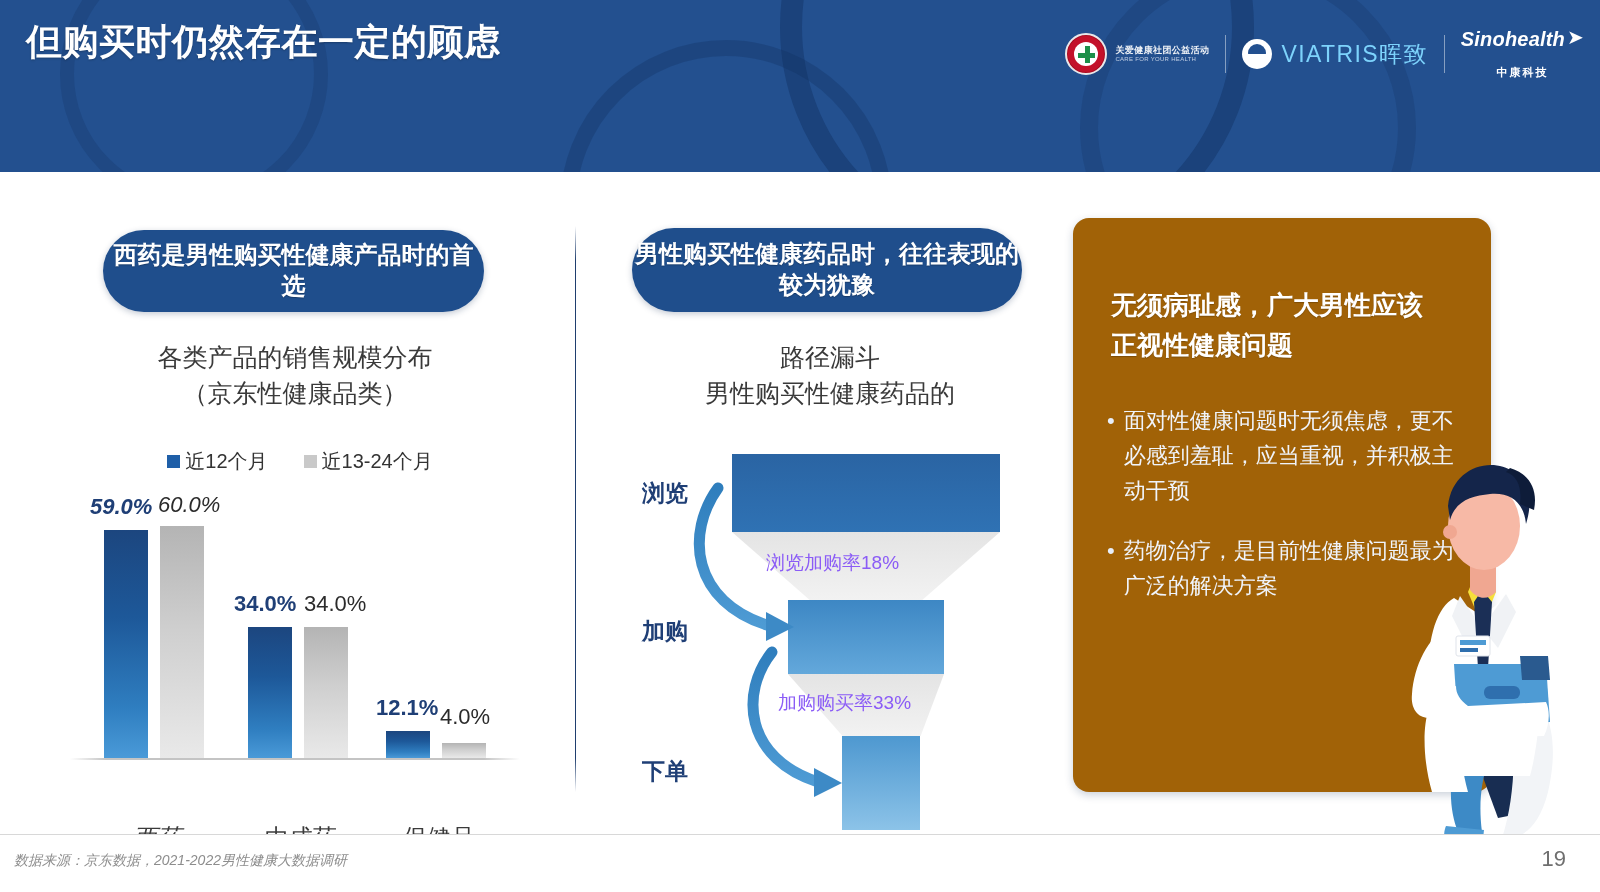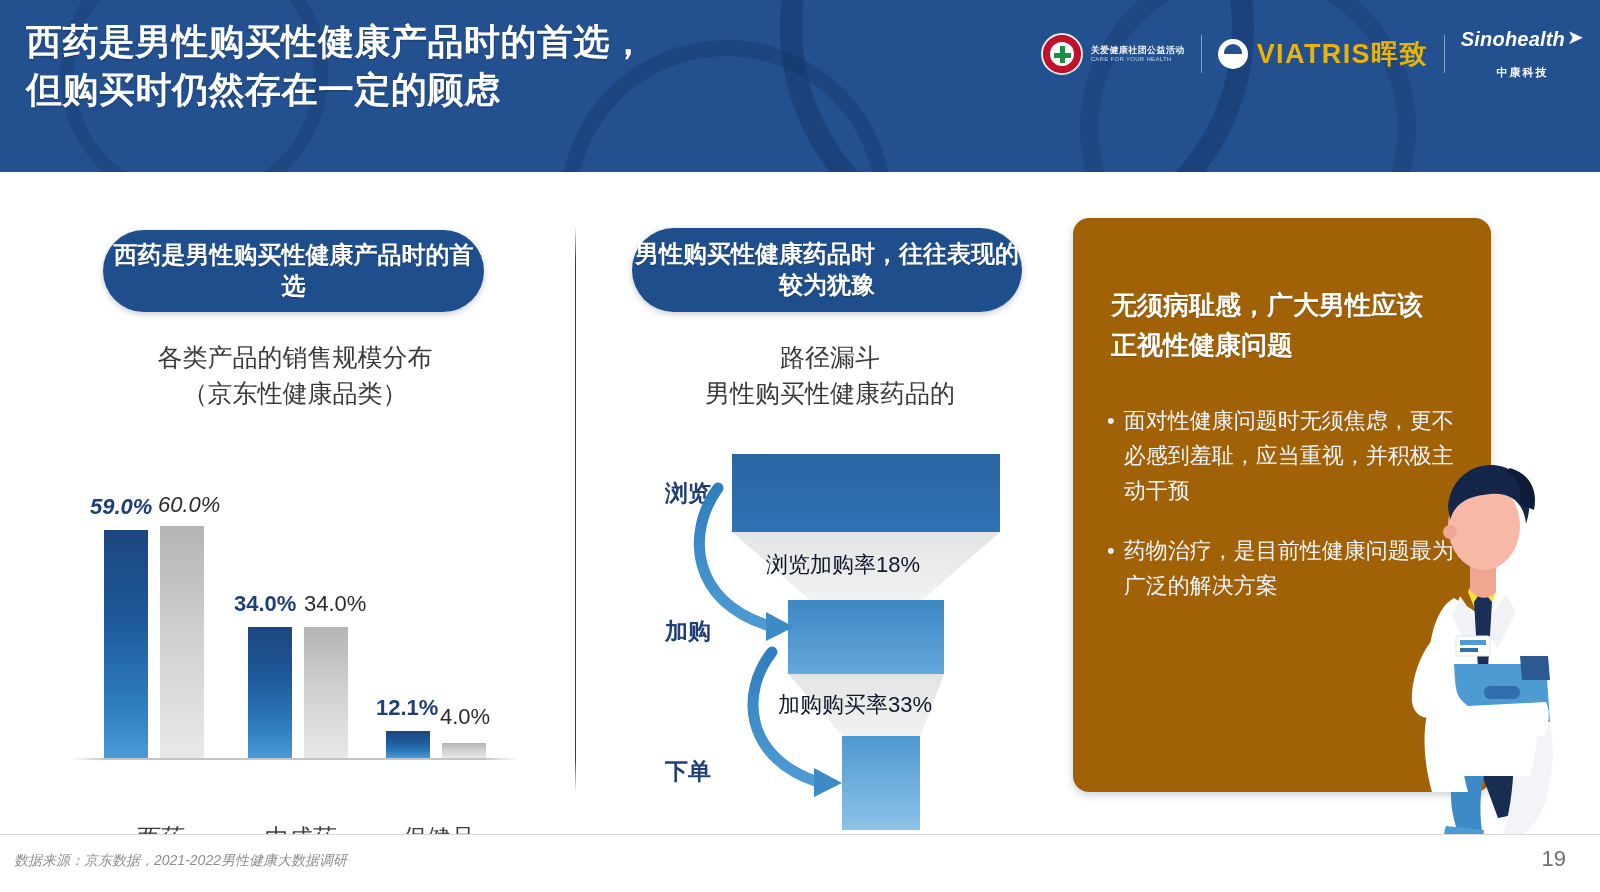--- a/index.html
+++ b/index.html
@@ -40,21 +40,21 @@
   .seal .cross-h{position:absolute;left:11px;top:17.5px;width:17px;height:5px;background:#1d8f49;z-index:2;}
   .seal-txt{margin-left:8px;display:flex;flex-direction:column;justify-content:flex-start;}
   .seal-txt .cn{font-size:9px;color:#fff;font-weight:bold;letter-spacing:.4px;line-height:1.15;opacity:.92;}
   .seal-txt .en{font-size:6px;color:#dfe6f2;letter-spacing:.3px;line-height:1.2;opacity:.82;}
 
   .viatris-mark{width:30px;height:30px;border-radius:50%;background:#ffffff;position:relative;flex:none;}
   .viatris-mark:before{content:"";position:absolute;left:6px;top:5px;width:18px;height:18px;border-radius:50%;
        background:#23508f;}
   .viatris-mark:after{content:"";position:absolute;left:4px;top:15px;width:22px;height:9px;border-radius:0 0 12px 12px;
        background:#ffffff;}
-  .viatris-txt{margin-left:9px;color:#eab308;font-size:27px;font-weight:bold;letter-spacing:1.4px;white-space:nowrap;}
+  .viatris-txt{margin-left:9px;color:#7dd3fc;font-size:23px;font-weight:normal;letter-spacing:1.4px;white-space:nowrap;}
 
   .sino{display:flex;flex-direction:column;align-items:center;}
   .sino-en{color:#fff;font-size:20px;font-style:italic;font-weight:bold;letter-spacing:.2px;line-height:1;white-space:nowrap;}
   .sino-cn{color:#fff;font-size:11px;font-weight:bold;letter-spacing:2px;line-height:1.3;margin-top:16px;}
   .sino-swoosh{display:inline-block;margin-left:2px;color:#fff;font-size:20px;transform:translateY(-2px);}
 
   
   .body-area{position:absolute;left:0;top:172px;width:1600px;height:662px;background:#fff;}
 
   .vdivider{position:absolute;left:575px;top:226px;width:1px;height:566px;
@@ -94,35 +94,35 @@
   .bar.b{background:linear-gradient(to bottom,#1c467f 0%,#1d5899 38%,#2f7ec0 78%,#4a9ad8 100%);}
   .bar.g{background:linear-gradient(to bottom,#b4b4b4 0%,#cfcfcf 45%,#e9e9e9 100%);}
   .bar.b{left:22px;} .bar.g{left:78px;}
   .vlbl{position:absolute;font-size:22px;white-space:nowrap;}
   .vlbl.b{font-weight:bold;color:#1f3f76;}
   .vlbl.g{color:#2b2b2b;}
   .catlbl{position:absolute;top:330px;width:150px;text-align:center;font-size:24px;color:#3a3a3a;}
 
   
   .funnel{position:absolute;left:620px;top:440px;width:420px;height:390px;}
-  .stage-lbl{position:absolute;font-size:23px;font-weight:bold;color:#1f3f76;margin-left:23px;}
+  .stage-lbl{position:absolute;font-size:23px;font-weight:bold;color:#1f3f76;}
   .fblock{position:absolute;}
   .f1{left:112px;top:14px;width:268px;height:78px;
       background:linear-gradient(to bottom,#2a64a3,#2f72b4);}
   .f2{left:168px;top:160px;width:156px;height:74px;
       background:linear-gradient(to bottom,#3d87c4,#63a8db);}
   .f3{left:222px;top:296px;width:78px;height:94px;
       background:linear-gradient(to bottom,#4e98d0,#8cc3e8);}
   .fwedge1{position:absolute;left:112px;top:92px;width:268px;height:68px;
       background:linear-gradient(to bottom,#e4e4e4,#f2f2f2);
       clip-path:polygon(0 0,100% 0,71% 100%,29% 100%);}
   .fwedge2{position:absolute;left:168px;top:234px;width:156px;height:62px;
       background:linear-gradient(to bottom,#e4e4e4,#f2f2f2);
       clip-path:polygon(0 0,100% 0,85% 100%,35% 100%);}
-  .rate{position:absolute;font-size:22px;color:#0f172a;white-space:nowrap;}
+  .rate{position:absolute;font-size:19px;color:#8b5cf6;white-space:nowrap;}
   .fsvg{position:absolute;left:0;top:0;width:420px;height:390px;overflow:visible;}
 
   
   .card3{position:absolute;left:1073px;top:218px;width:418px;height:574px;
      background:#a16207;border-radius:16px;box-shadow:0 3px 9px rgba(20,45,85,.22);overflow:hidden;}
   .c3-title{position:absolute;left:38px;top:68px;width:330px;color:#fff;font-size:26px;font-weight:bold;
      line-height:1.52;text-shadow:0 1px 1px rgba(0,0,0,.22);}
   .c3-list{position:absolute;left:34px;top:186px;width:352px;}
   .c3-item{display:flex;margin-bottom:26px;}
   .c3-dot{color:#e7eefa;font-size:22px;line-height:1.55;margin-right:9px;flex:none;}
@@ -142,21 +142,20 @@
 
 <div class="slide">
 
   <div class="header">
     <div class="hdr-arc a1"></div>
     <div class="hdr-arc a2"></div>
     <div class="hdr-arc a3"></div>
     <div class="hdr-arc a4"></div>
 
     <div class="title">
-      <span class="l1">西药是男性购买性健康产品时的首选，</span>
       <span class="l2">但购买时仍然存在一定的顾虑</span>
     </div>
 
     <div class="logos">
 
       <div class="logo-grp">
         <div class="seal">
           <span class="cross-v"></span>
             <span class="cross-h"></span>
         </div>
@@ -189,20 +188,30 @@
 
   <div class="vdivider"></div>
 
   <div class="pill" id="pill1">西药是男性购买性健康产品时的首选</div>
   <div class="sub" id="sub1">
     <div>各类产品的销售规模分布</div>
     <div>（京东性健康品类）</div>
   </div>
 
   <div class="chart">
+    <div class="legend">
+      <div class="lg">
+        <span class="sw blue"></span>
+        <span>近12个月</span>
+      </div>
+      <div class="lg">
+        <span class="sw gray"></span>
+        <span>近13-24个月</span>
+      </div>
+    </div>
 
     <div class="plot">
       <div class="baseline"></div>
 
       <div class="grp" style="left:22px;font-style:italic;">
         <div class="bars">
           <div class="bar b" style="height:228px;"></div>
           <div class="bar g" style="height:232px;"></div>
         </div>
         <div class="vlbl b" style="left:8px;top:2px;">59.0%</div>

